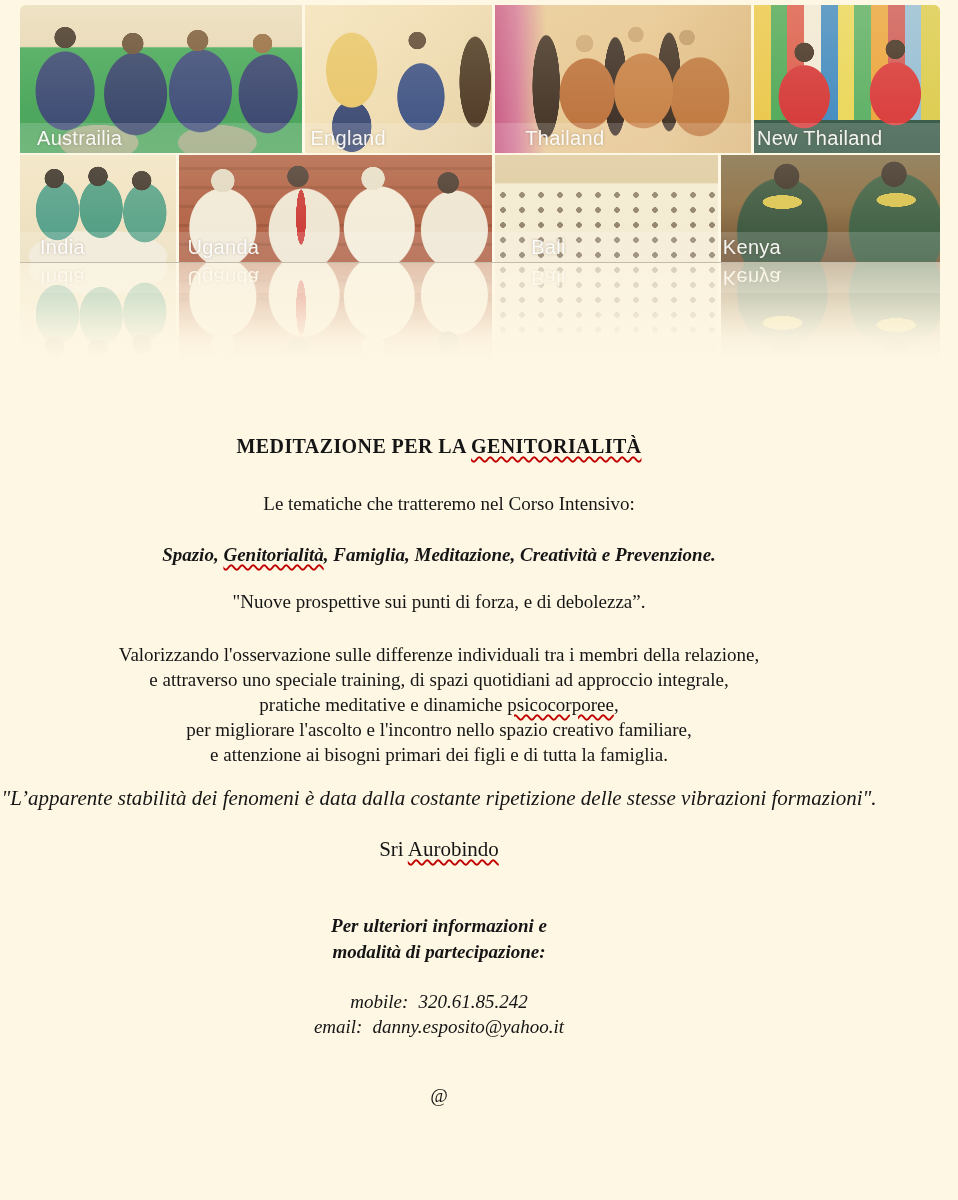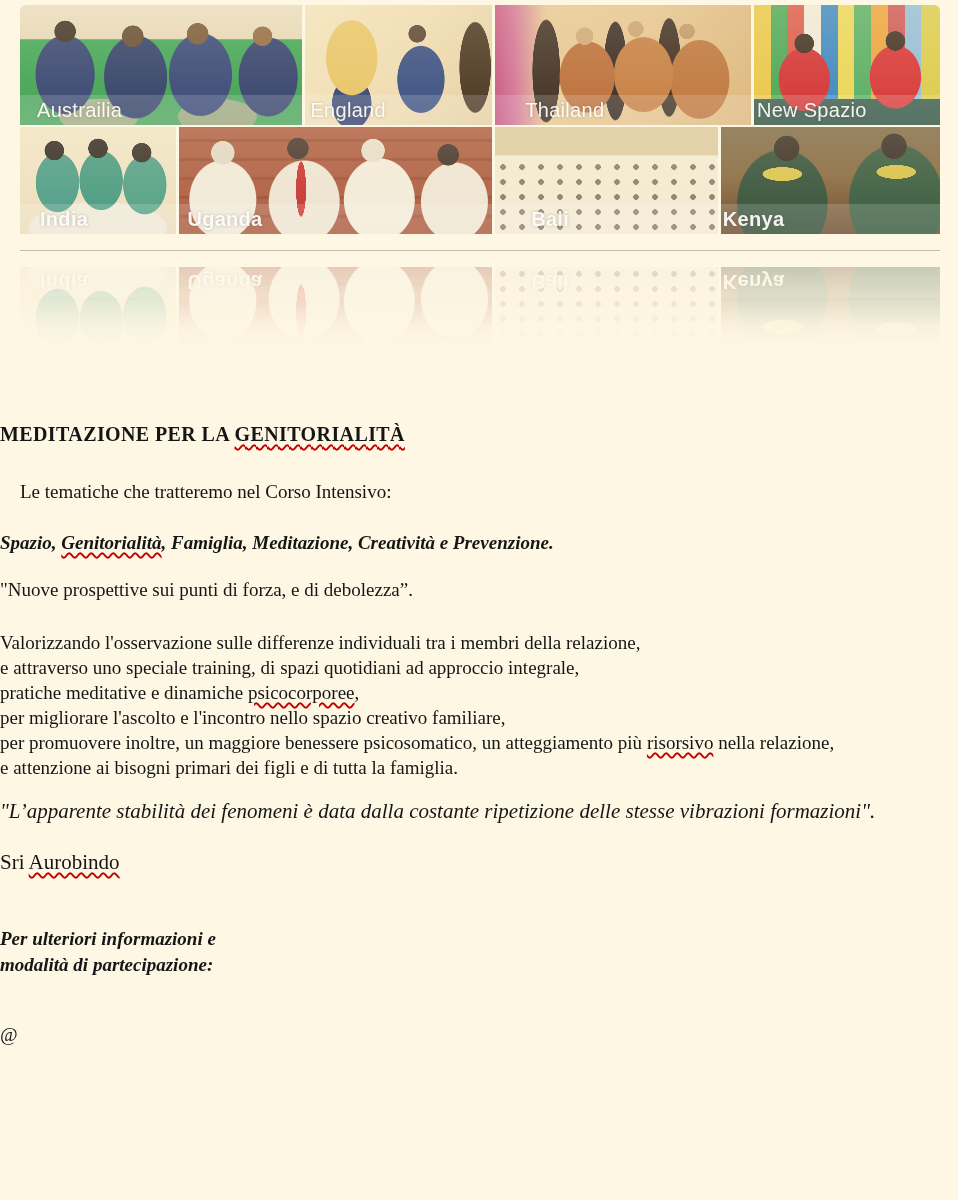--- a/index.html
+++ b/index.html
@@ -8,22 +8,22 @@
     background: #fef7e4;
     font-family: "Liberation Serif", serif;
     color: #151515;
     overflow: hidden;
   }
 
   
   .banner-wrap { margin: 5px 18px 0 20px; }
   .banner-rows { width: 920px; border-radius: 6px 6px 0 0; overflow: hidden; }
   .photo-row { display: flex; gap: 3px; position: relative; margin-bottom: 2px; }
-  .photo-row:last-child { margin-bottom: 16px; font-weight: bold; }
-  .row-1 { height: 120px; }
+  .photo-row:last-child { margin-bottom: 0; }
+  .row-1 { height: 148px; }
   .row-2 { height: 107px; }
   .photo-row::after { 
     content: ""; position: absolute; left: 0; right: 0; bottom: 0; height: 30px;
     background: rgba(255,255,255,0.17); z-index: 1; pointer-events: none;
   }
   .tile { position: relative; height: 100%; overflow: hidden; }
   .tile::after { 
     content: ""; position: absolute; inset: 0; z-index: 0;
     background: linear-gradient(180deg, rgba(255,244,214,0.28), rgba(255,236,198,0.10));
   }
@@ -123,21 +123,21 @@
     position: relative; margin: 0 18px 0 20px; height: 100px; overflow: hidden;
     border-top: 1px solid rgba(110,100,85,0.40);
   }
   .reflection-box .banner-rows { transform: scaleY(-1); opacity: 0.6; filter: blur(0.6px); border-radius: 0; }
   .reflection-fade {
     position: absolute; inset: 0; z-index: 5; pointer-events: none;
     background: linear-gradient(180deg, rgba(254,247,228,0.30) 0%, rgba(254,247,228,0.62) 40%, rgba(254,247,228,0.92) 75%, #fef7e4 97%);
   }
 
   
-  .content { width: 878px; font-size: 19px; line-height: 25px; }
+  .content { width: 878px; text-align: center; font-size: 19px; line-height: 25px; }
   .sp { text-decoration-line: underline; text-decoration-style: wavy;
         text-decoration-color: #c00000; text-decoration-thickness: 1.5px; text-underline-offset: 3px; }
   .doc-title { margin-top: 72px; font-size: 20px; font-weight: bold; letter-spacing: 0.4px; }
   .intro { margin-top: 32px; padding-left: 20px; }
   .topics { margin-top: 26px; font-weight: bold; font-style: italic; }
   .approach { margin-top: 20px; }
   .transform-block { margin-top: 22px; }
   .paragraph { margin-top: 28px; }
   .quote-block { margin-top: 18px; font-style: italic; font-size: 21px; line-height: 27px; }
   .quote-author { font-style: normal; font-size: 21px; margin-top: 24px; }
@@ -155,21 +155,21 @@
       <div class="tile p-australia">
         <span class="caption">Austrailia</span>
       </div>
       <div class="tile p-england">
         <span class="caption">England</span>
       </div>
       <div class="tile p-thailand">
         <span class="caption">Thailand</span>
       </div>
       <div class="tile p-nz">
-        <span class="caption">New Spazio</span>
+        <span class="caption">New Thailand</span>
       </div>
     </div>
     <div class="photo-row row-2">
       <div class="tile p-india">
         <span class="caption">India</span>
       </div>
       <div class="tile p-uganda">
         <span class="caption">Uganda</span>
       </div>
       <div class="tile p-bali">
@@ -220,34 +220,39 @@
     <div>"Nuove prospettive sui punti di forza, e di debolezza”.</div>
   </div>
 
   <div class="paragraph">
     <div>Valorizzando l'osservazione sulle differenze individuali tra i membri della relazione,</div>
     <div>e attraverso uno speciale training, di spazi quotidiani ad approccio integrale,</div>
     <div>
       <span>pratiche meditative e dinamiche </span><span class="sp">psicocorporee</span><span>,</span>
     </div>
     <div>per migliorare l'ascolto e l'incontro nello spazio creativo familiare,</div>
-    <div>
-      <span>per promuovere inoltre, un maggiore benessere psicosomatico, un atteggiamento più </span><span class="sp">risorsivo</span><span> nella relazione,</span>
-    </div>
     <div>e attenzione ai bisogni primari dei figli e di tutta la famiglia.</div>
   </div>
 
   <div class="quote-block">
     <div>"L’apparente stabilità dei fenomeni è data dalla costante ripetizione delle stesse vibrazioni formazioni".</div>
     <div class="quote-author">
       <span>Sri </span><span class="sp">Aurobindo</span>
     </div>
   </div>
 
   <div class="info-block">
     <div>Per ulteriori informazioni e</div>
     <div>modalità di partecipazione:</div>
   </div>
 
+  <div class="contact-block">
+    <div>
+      <span class="contact-label">mobile:</span><span>320.61.85.242</span>
+    </div>
+    <div>
+      <span class="contact-label">email:</span><span>danny.esposito@yahoo.it</span>
+    </div>
+  </div>
 
   <div class="footer-at">@</div>
 
 </div>
 
 </body></html>

